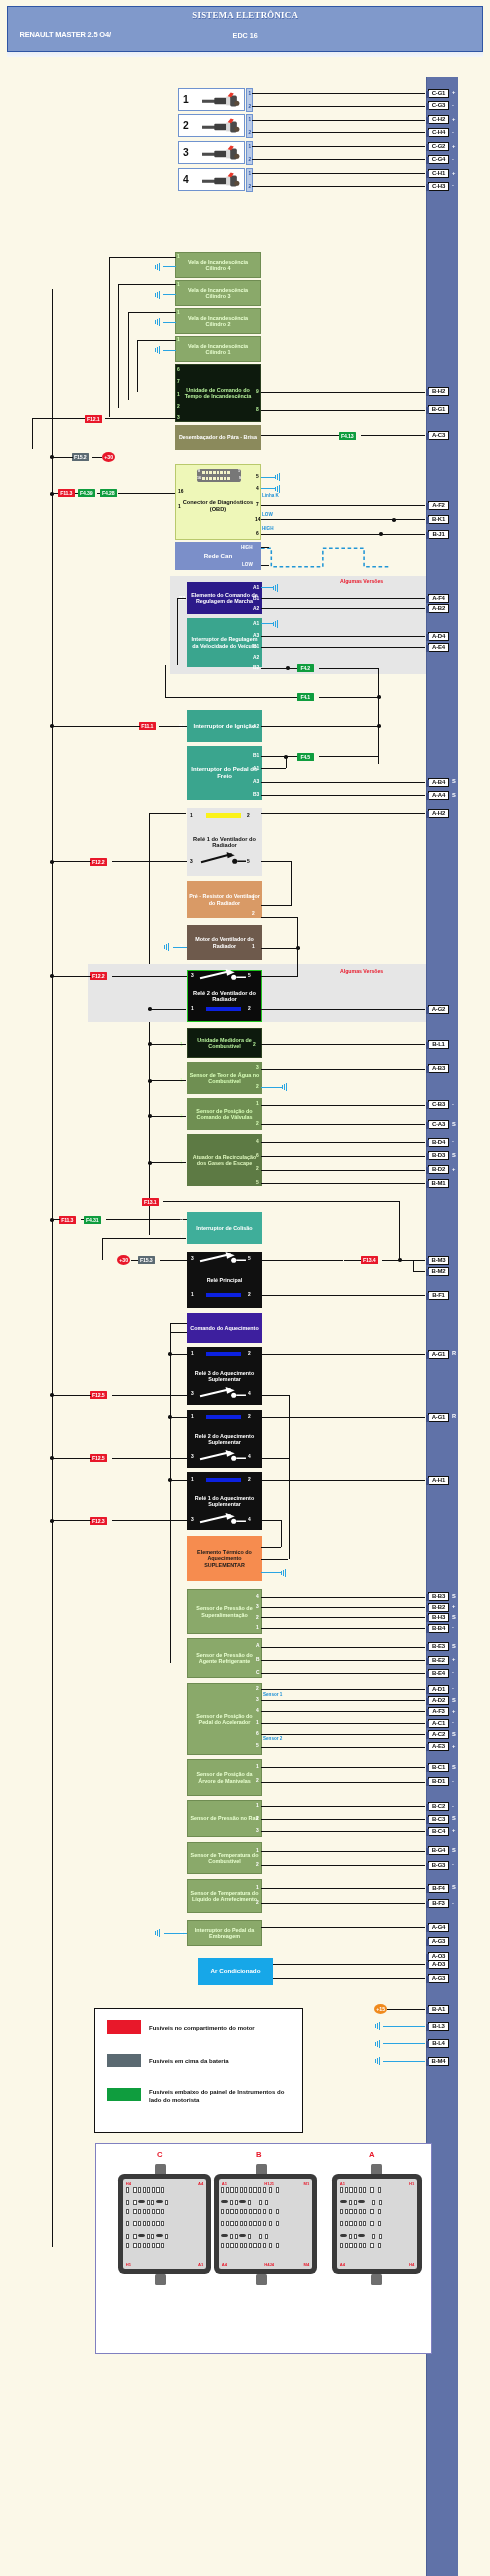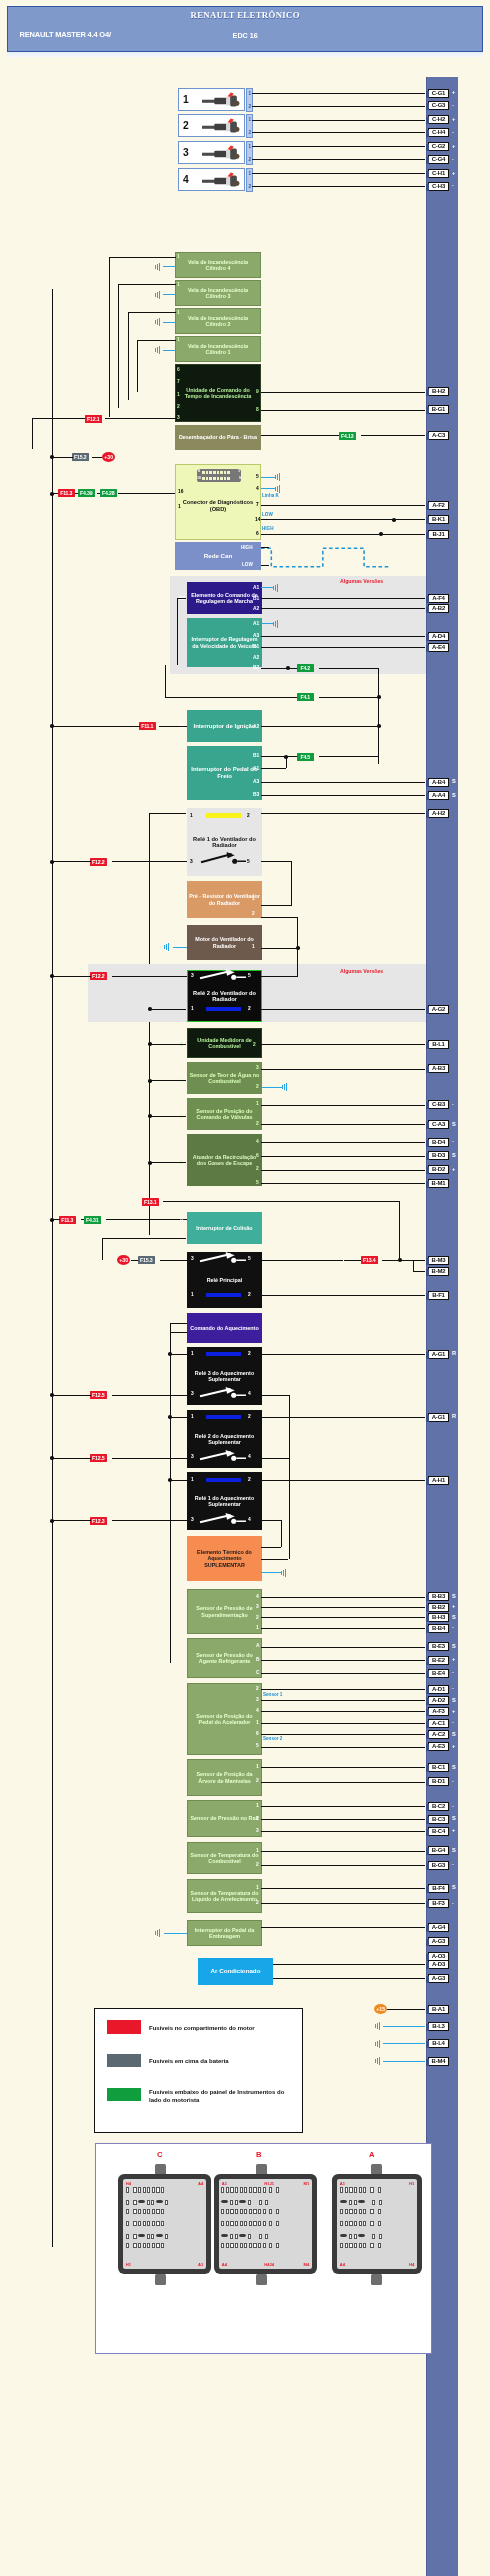--- a/index.html
+++ b/index.html
@@ -189,22 +189,22 @@
   .smalltext { position:absolute; font-size:4.6px; font-weight:bold; }
   .bluetext { color:#1b8fd6; }
 </style>
 </head>
 <body>
 
 <div id="page">
 
   <div class="hdr-wrap">
     <div class="hdr-main">
-      <div class="hdr-sys">RENAULT ELETRÔNICO</div>
-      <div class="hdr-model">RENAULT MASTER 4.4   O4/</div>
+      <div class="hdr-sys">SISTEMA ELETRÔNICA</div>
+      <div class="hdr-model">RENAULT MASTER 2.5   O4/</div>
       <div class="hdr-ecu">EDC 16</div>
     </div>
     <div class="hdr-sep"></div>
   </div>
 
   <div class="ecu-rail"></div>
 
   <div class="inj" style="left:178px; top:88px;">
     <span class="inj-num">1</span>
     <svg class="inj-img" viewBox="0 0 82 35">

